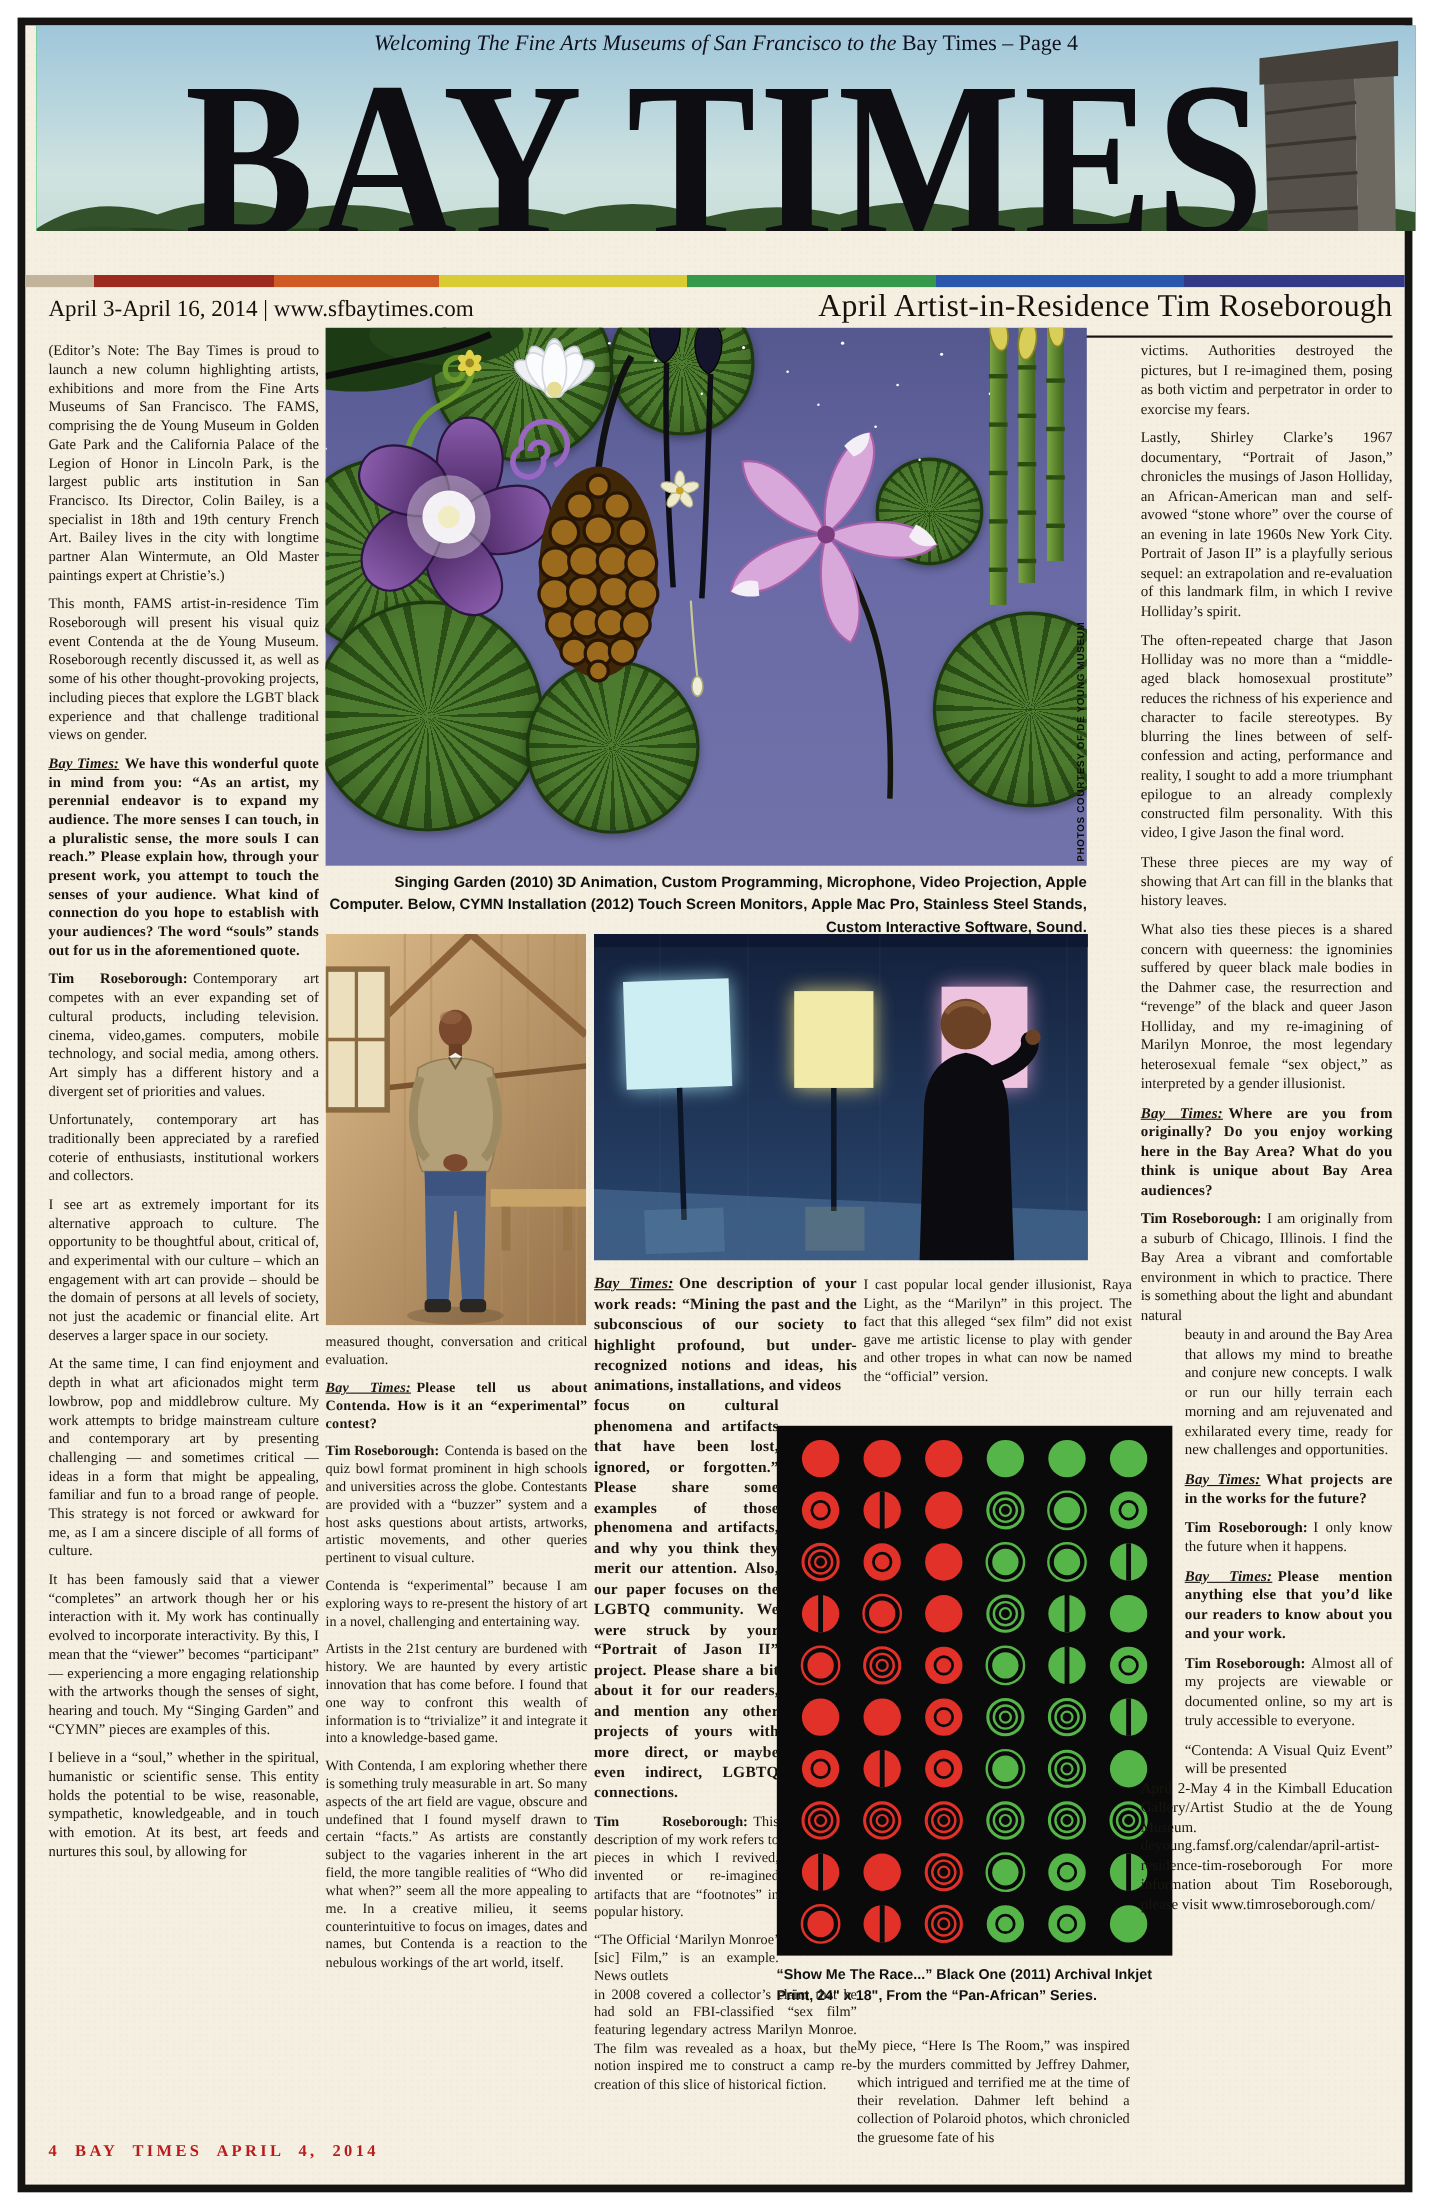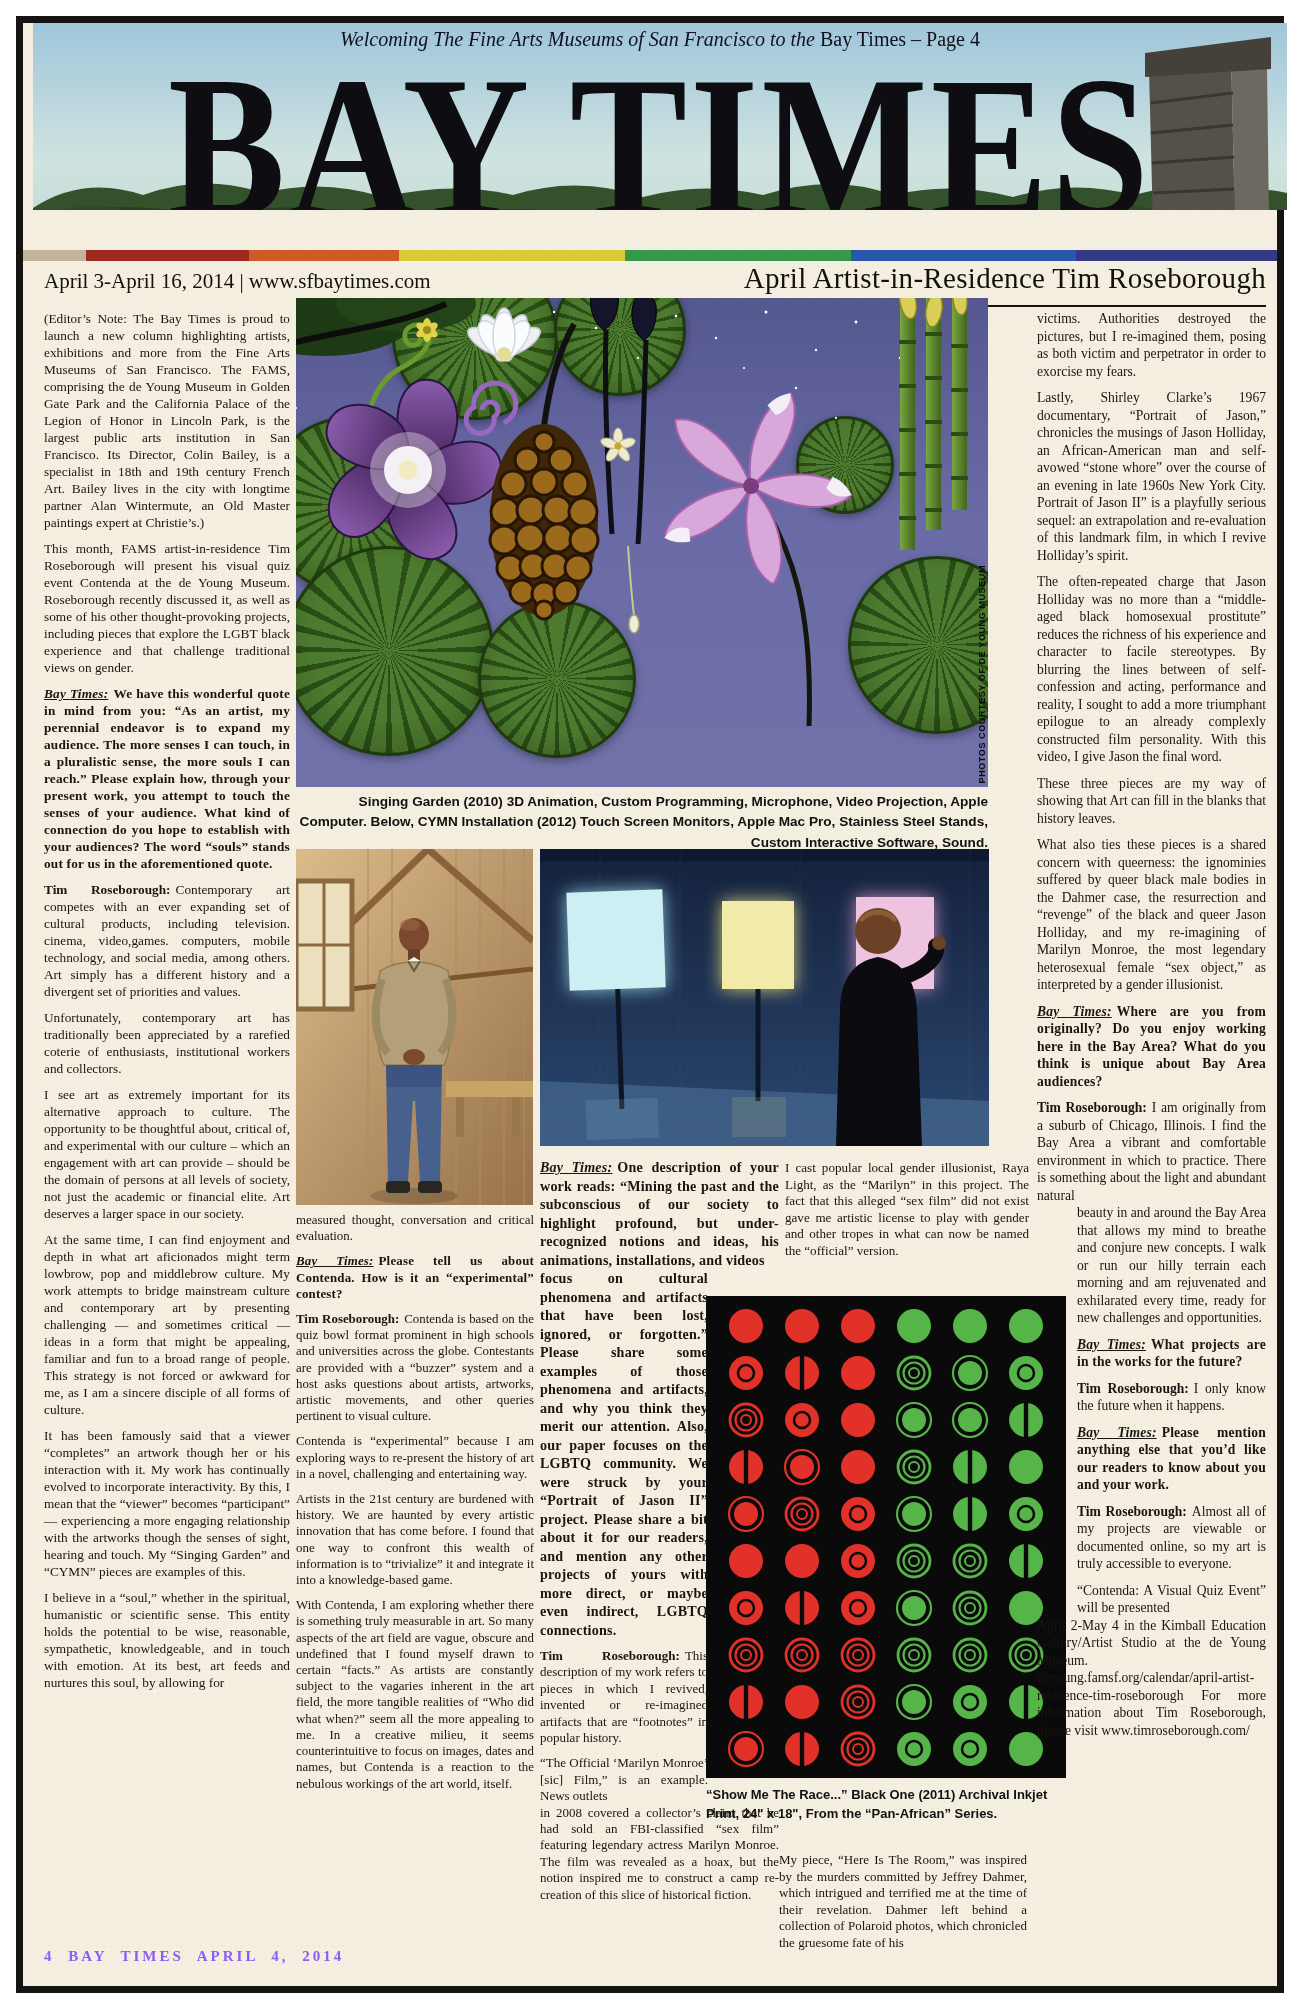--- a/index.html
+++ b/index.html
@@ -45,21 +45,21 @@
   .sg svg{position:absolute;left:0;top:0;z-index:2;}
   .photo-credit{position:absolute;right:1px;bottom:4px;z-index:4;writing-mode:vertical-rl;transform:rotate(180deg);
                 font-family:"Liberation Sans",sans-serif;font-weight:700;font-size:9px;letter-spacing:0.6px;color:#0c0c0c;}
   .caption-main{position:absolute;left:296px;top:792px;width:692px;font-family:"Liberation Sans",sans-serif;
                 font-weight:700;font-size:13.6px;line-height:1.5;color:#111;text-align:right;}
   .tim{left:296px;top:849px;width:237px;height:356px;overflow:hidden;}
   .cymn{left:540px;top:849px;width:449px;height:297px;overflow:hidden;}
   .artwork{left:706px;top:1296px;width:360px;height:482px;}
   .caption-art{position:absolute;left:706px;top:1786px;width:372px;font-family:"Liberation Sans",sans-serif;
                font-weight:700;font-size:13px;line-height:1.45;color:#111;}
-  .footer{position:absolute;left:44px;top:1948px;font-weight:700;font-size:15px;letter-spacing:3px;word-spacing:7px;color:#8b5cf6;}
+  .footer{position:absolute;left:44px;top:1948px;font-weight:700;font-size:15px;letter-spacing:3px;word-spacing:7px;color:#b91c1c;}
 </style>
 </head>
 <body>
 
 <div class="page">
   <div class="frame"></div>
 
   <div class="masthead">
     <svg width="1254" height="227" viewBox="0 0 1254 227" preserveAspectRatio="none">
       <defs>

